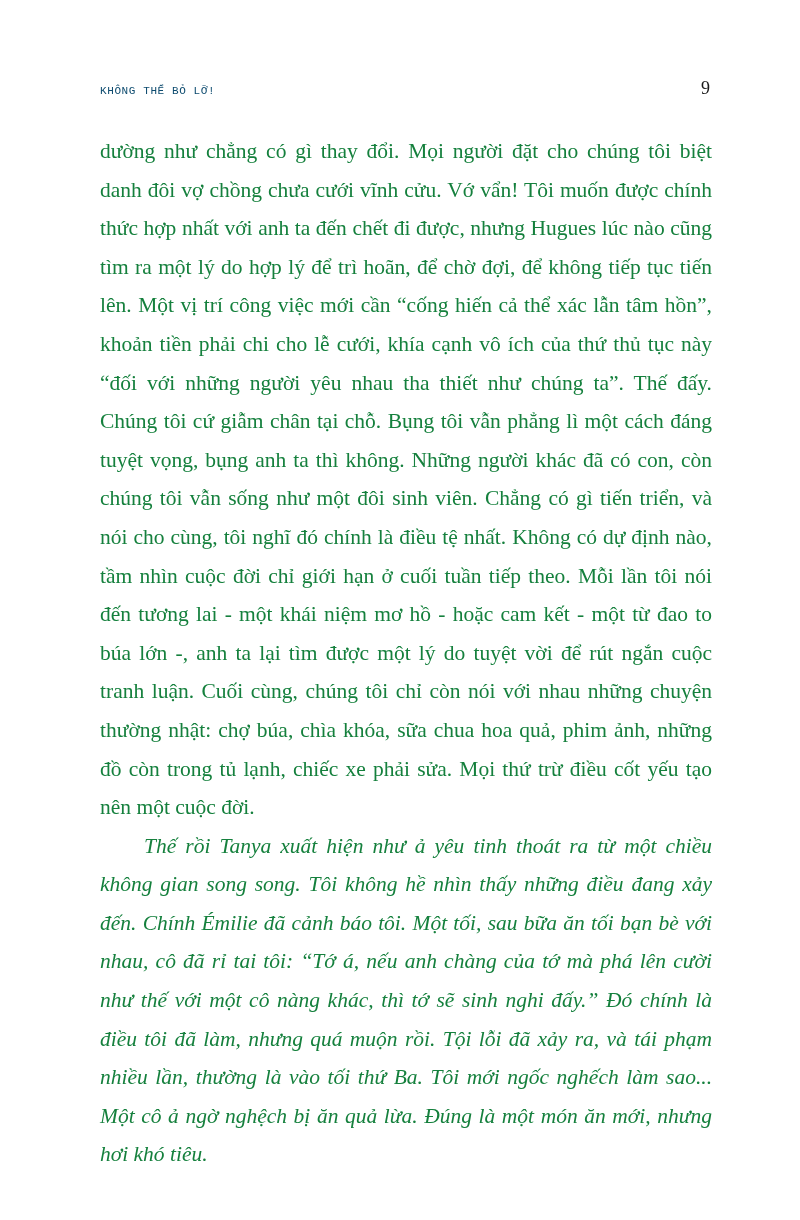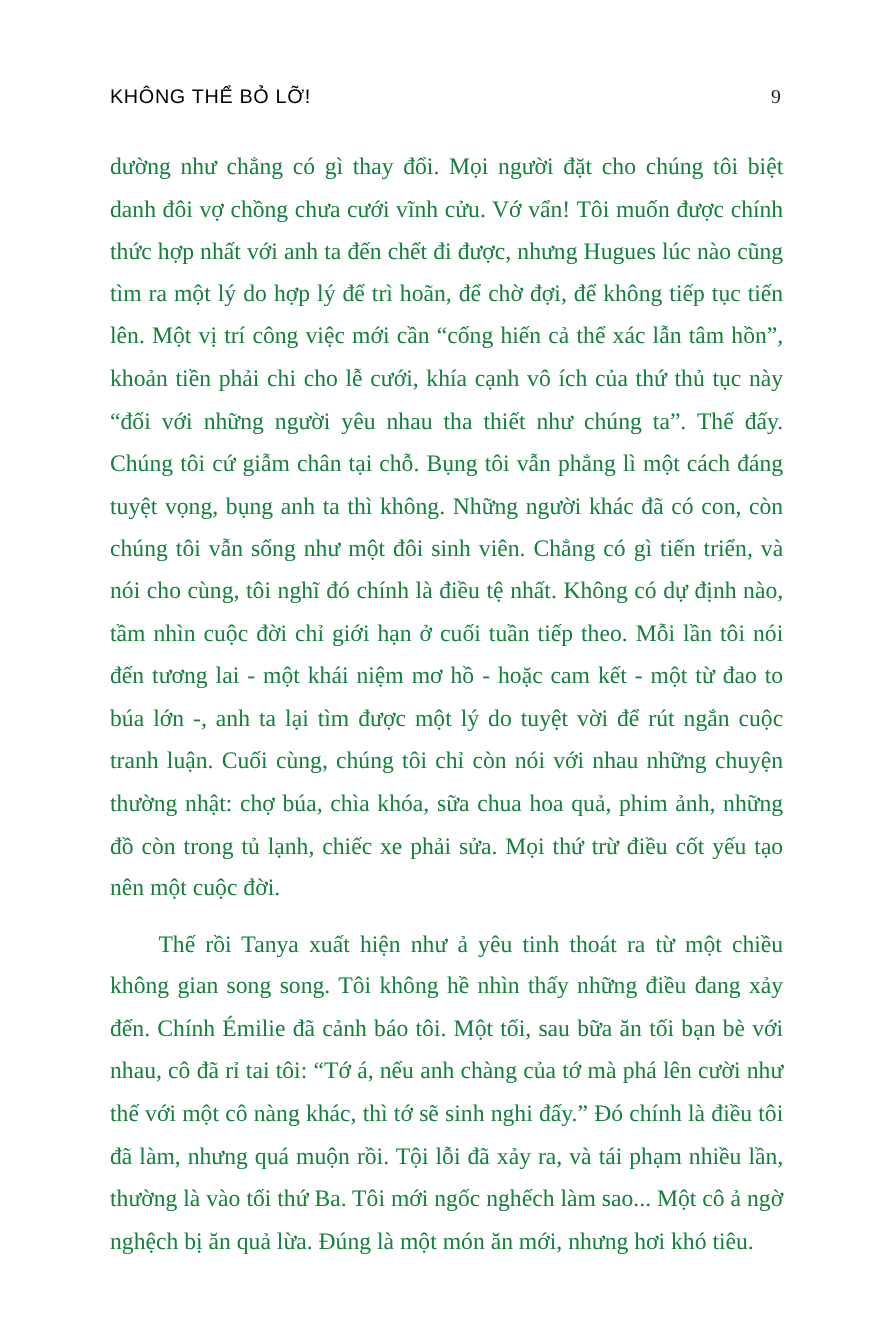--- a/index.html
+++ b/index.html
@@ -26,24 +26,24 @@
   .running-head {
     position: absolute;
     left: 100px;
     top: 78px;
     width: 610px;
     display: flex;
     align-items: baseline;
     justify-content: space-between;
   }
   .running-head-title {
-    font-family: Liberation Sans, sans-serif;
-    font-size: 18px;
+    font-family: Liberation Mono, monospace;
+    font-size: 11px;
     letter-spacing: 0.6px;
-    color: #000000;
+    color: #0c4a6e;
     white-space: nowrap;
   }
   .page-number {
     font-family: "Liberation Serif", serif;
     font-size: 18px;
     color: #1b1b1b;
   }
   .body-text {
     position: absolute;
     left: 100px;
@@ -56,21 +56,22 @@
     text-align: justify;
     text-justify: inter-word;
   }
   .body-text p {
     margin: 0;
   }
   .body-text p.indent {
     text-indent: 44px;
   }
   .body-text p + p {
-    margin-top: 12px;
+    margin-top: 0;
+    font-style: italic;
   }
 </style>
 </head>
 <body>
 
 <div class="page">
 
   <div class="running-head">
     <div class="running-head-title">KHÔNG THỂ BỎ LỠ!</div>
     <div class="page-number">9</div>

